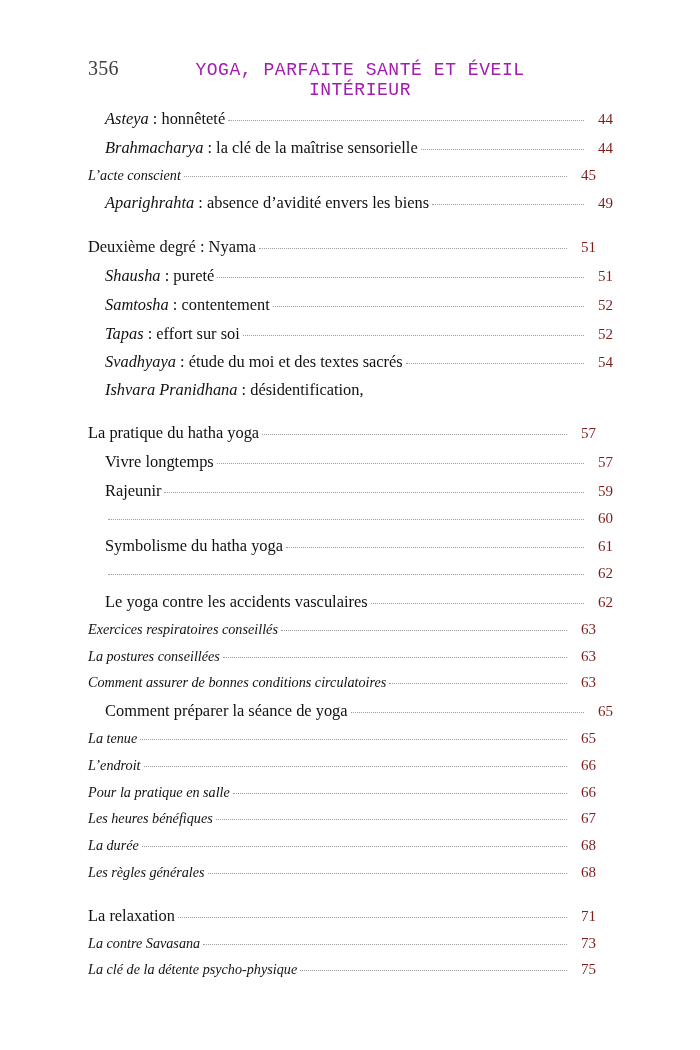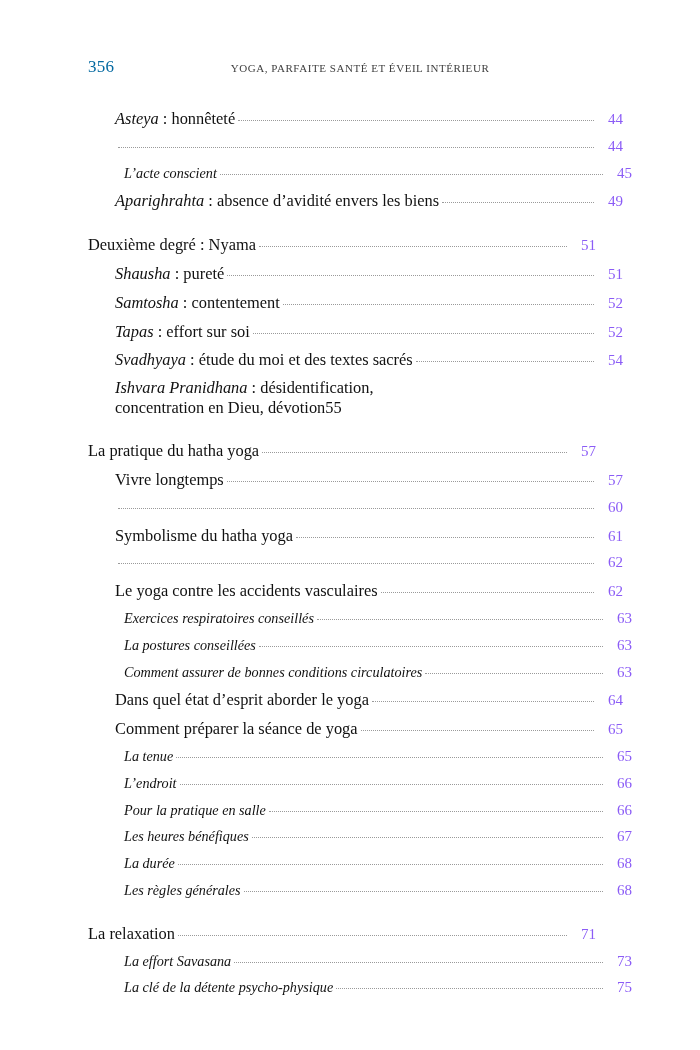--- a/index.html
+++ b/index.html
@@ -26,34 +26,35 @@
   .header {
     position: absolute;
     top: 57px;
     left: 88px;
     right: 88px;
     height: 20px;
     display: flex;
     align-items: baseline;
   }
   .folio {
-    font-size: 17px;
-    color: #0369a1;
+    font-size: 20px;
+    color: #404040;
     letter-spacing: 0.2px;
     width: 80px;
     flex: none;
   }
   .running-title {
     flex: 1;
     text-align: center;
-    font-size: 11px;
+    font-size: 18px;
     letter-spacing: 0.55px;
-    color: #404040;
+    color: #a21caf;
     text-transform: uppercase;
     padding-right: 60px;
+    font-family: Liberation Mono, monospace;
   }
 
   .toc {
     position: absolute;
     top: 108px;
     left: 88px;
     width: 508px;
   }
 
   .entry {
@@ -72,27 +73,27 @@
     margin: 0 3px 0 3px;
     transform: translateY(-3px);
     min-width: 6px;
     height: 1px;
   }
   .entry .pg {
     flex: none;
     width: 26px;
     text-align: right;
     font-size: 15px;
-    color: #8b5cf6;
+    color: #7f1d1d;
   }
 
   
   .lvl1 { margin-left: 0px; font-size: 16.4px; }
-  .lvl2 { margin-left: 27px; font-size: 16.4px; }
-  .lvl3 { margin-left: 36px; font-size: 14.2px; }
+  .lvl2 { margin-left: 17px; font-size: 16.4px; }
+  .lvl3 { font-size: 14.2px; }
 
   .lvl1 .label, .lvl2 .label { font-size: 16.4px; }
   .lvl3 .label { font-size: 14.2px; }
 
   .ital { font-style: italic; }
 
   .wrap-entry {
     display: block;
     width: 100%;
   }
@@ -125,20 +126,21 @@
   </div>
 
   <div class="toc" id="toc-root">
       <div>
         <div class="entry lvl2">
           <span class="label"><span class="ital">Asteya</span><span> : honnêteté</span></span>
           <span class="leader"></span>
           <span class="pg">44</span>
         </div>
         <div class="entry lvl2 row-sp">
+          <span class="label"><span class="ital">Brahmacharya</span><span> : la clé de la maîtrise sensorielle</span></span>
           <span class="leader"></span>
           <span class="pg">44</span>
         </div>
         <div class="entry lvl3 row-sp">
           <span class="label"><span class="ital">L’acte conscient</span></span>
           <span class="leader"></span>
           <span class="pg">45</span>
         </div>
         <div class="entry lvl2 row-sp">
           <span class="label"><span class="ital">Aparighrahta</span><span> : absence d’avidité envers les biens</span></span>
@@ -170,40 +172,40 @@
         </div>
         <div class="entry lvl2 row-sp">
           <span class="label"><span class="ital">Svadhyaya</span><span> : étude du moi et des textes sacrés</span></span>
           <span class="leader"></span>
           <span class="pg">54</span>
         </div>
         <div class="wrap-entry lvl2 row-sp">
           <div class="line1">
             <span class="label"><span class="ital">Ishvara Pranidhana</span><span> : désidentification,</span></span>
           </div>
-          <div class="line2">
-            <span class="label"><span>concentration en Dieu, dévotion</span></span>
-            <span class="leader"></span>
-            <span class="pg">55</span>
-          </div>
         </div>
       </div>
       <div class="gap-md"></div>
       <div>
         <div class="entry lvl1">
           <span class="label"><span>La pratique du hatha yoga</span></span>
           <span class="leader"></span>
           <span class="pg">57</span>
         </div>
         <div class="entry lvl2 row-sp">
           <span class="label"><span>Vivre longtemps</span></span>
           <span class="leader"></span>
           <span class="pg">57</span>
         </div>
         <div class="entry lvl2 row-sp">
+          <span class="label"><span>Rajeunir</span></span>
+          <span class="leader"></span>
+          <span class="pg">59</span>
+        </div>
+        <div class="entry lvl2 row-sp">
           <span class="leader"></span>
           <span class="pg">60</span>
         </div>
         <div class="entry lvl2 row-sp">
           <span class="label"><span>Symbolisme du hatha yoga</span></span>
           <span class="leader"></span>
           <span class="pg">61</span>
         </div>
         <div class="entry lvl2 row-sp">
           <span class="leader"></span>
@@ -221,25 +223,20 @@
         </div>
         <div class="entry lvl3 row-sp">
           <span class="label"><span class="ital">La postures conseillées</span></span>
           <span class="leader"></span>
           <span class="pg">63</span>
         </div>
         <div class="entry lvl3 row-sp">
           <span class="label"><span class="ital">Comment assurer de bonnes conditions circulatoires</span></span>
           <span class="leader"></span>
           <span class="pg">63</span>
-        </div>
-        <div class="entry lvl2 row-sp">
-          <span class="label"><span>Dans quel état d’esprit aborder le yoga</span></span>
-          <span class="leader"></span>
-          <span class="pg">64</span>
         </div>
         <div class="entry lvl2 row-sp">
           <span class="label"><span>Comment préparer la séance de yoga</span></span>
           <span class="leader"></span>
           <span class="pg">65</span>
         </div>
         <div class="entry lvl3 row-sp">
           <span class="label"><span class="ital">La tenue</span></span>
           <span class="leader"></span>
           <span class="pg">65</span>
@@ -271,21 +268,21 @@
         </div>
       </div>
       <div class="gap-md"></div>
       <div>
         <div class="entry lvl1">
           <span class="label"><span>La relaxation</span></span>
           <span class="leader"></span>
           <span class="pg">71</span>
         </div>
         <div class="entry lvl3 row-sp">
-          <span class="label"><span class="ital">La effort Savasana</span></span>
+          <span class="label"><span class="ital">La contre Savasana</span></span>
           <span class="leader"></span>
           <span class="pg">73</span>
         </div>
         <div class="entry lvl3 row-sp">
           <span class="label"><span class="ital">La clé de la détente psycho-physique</span></span>
           <span class="leader"></span>
           <span class="pg">75</span>
         </div>
       </div>
     </div>

